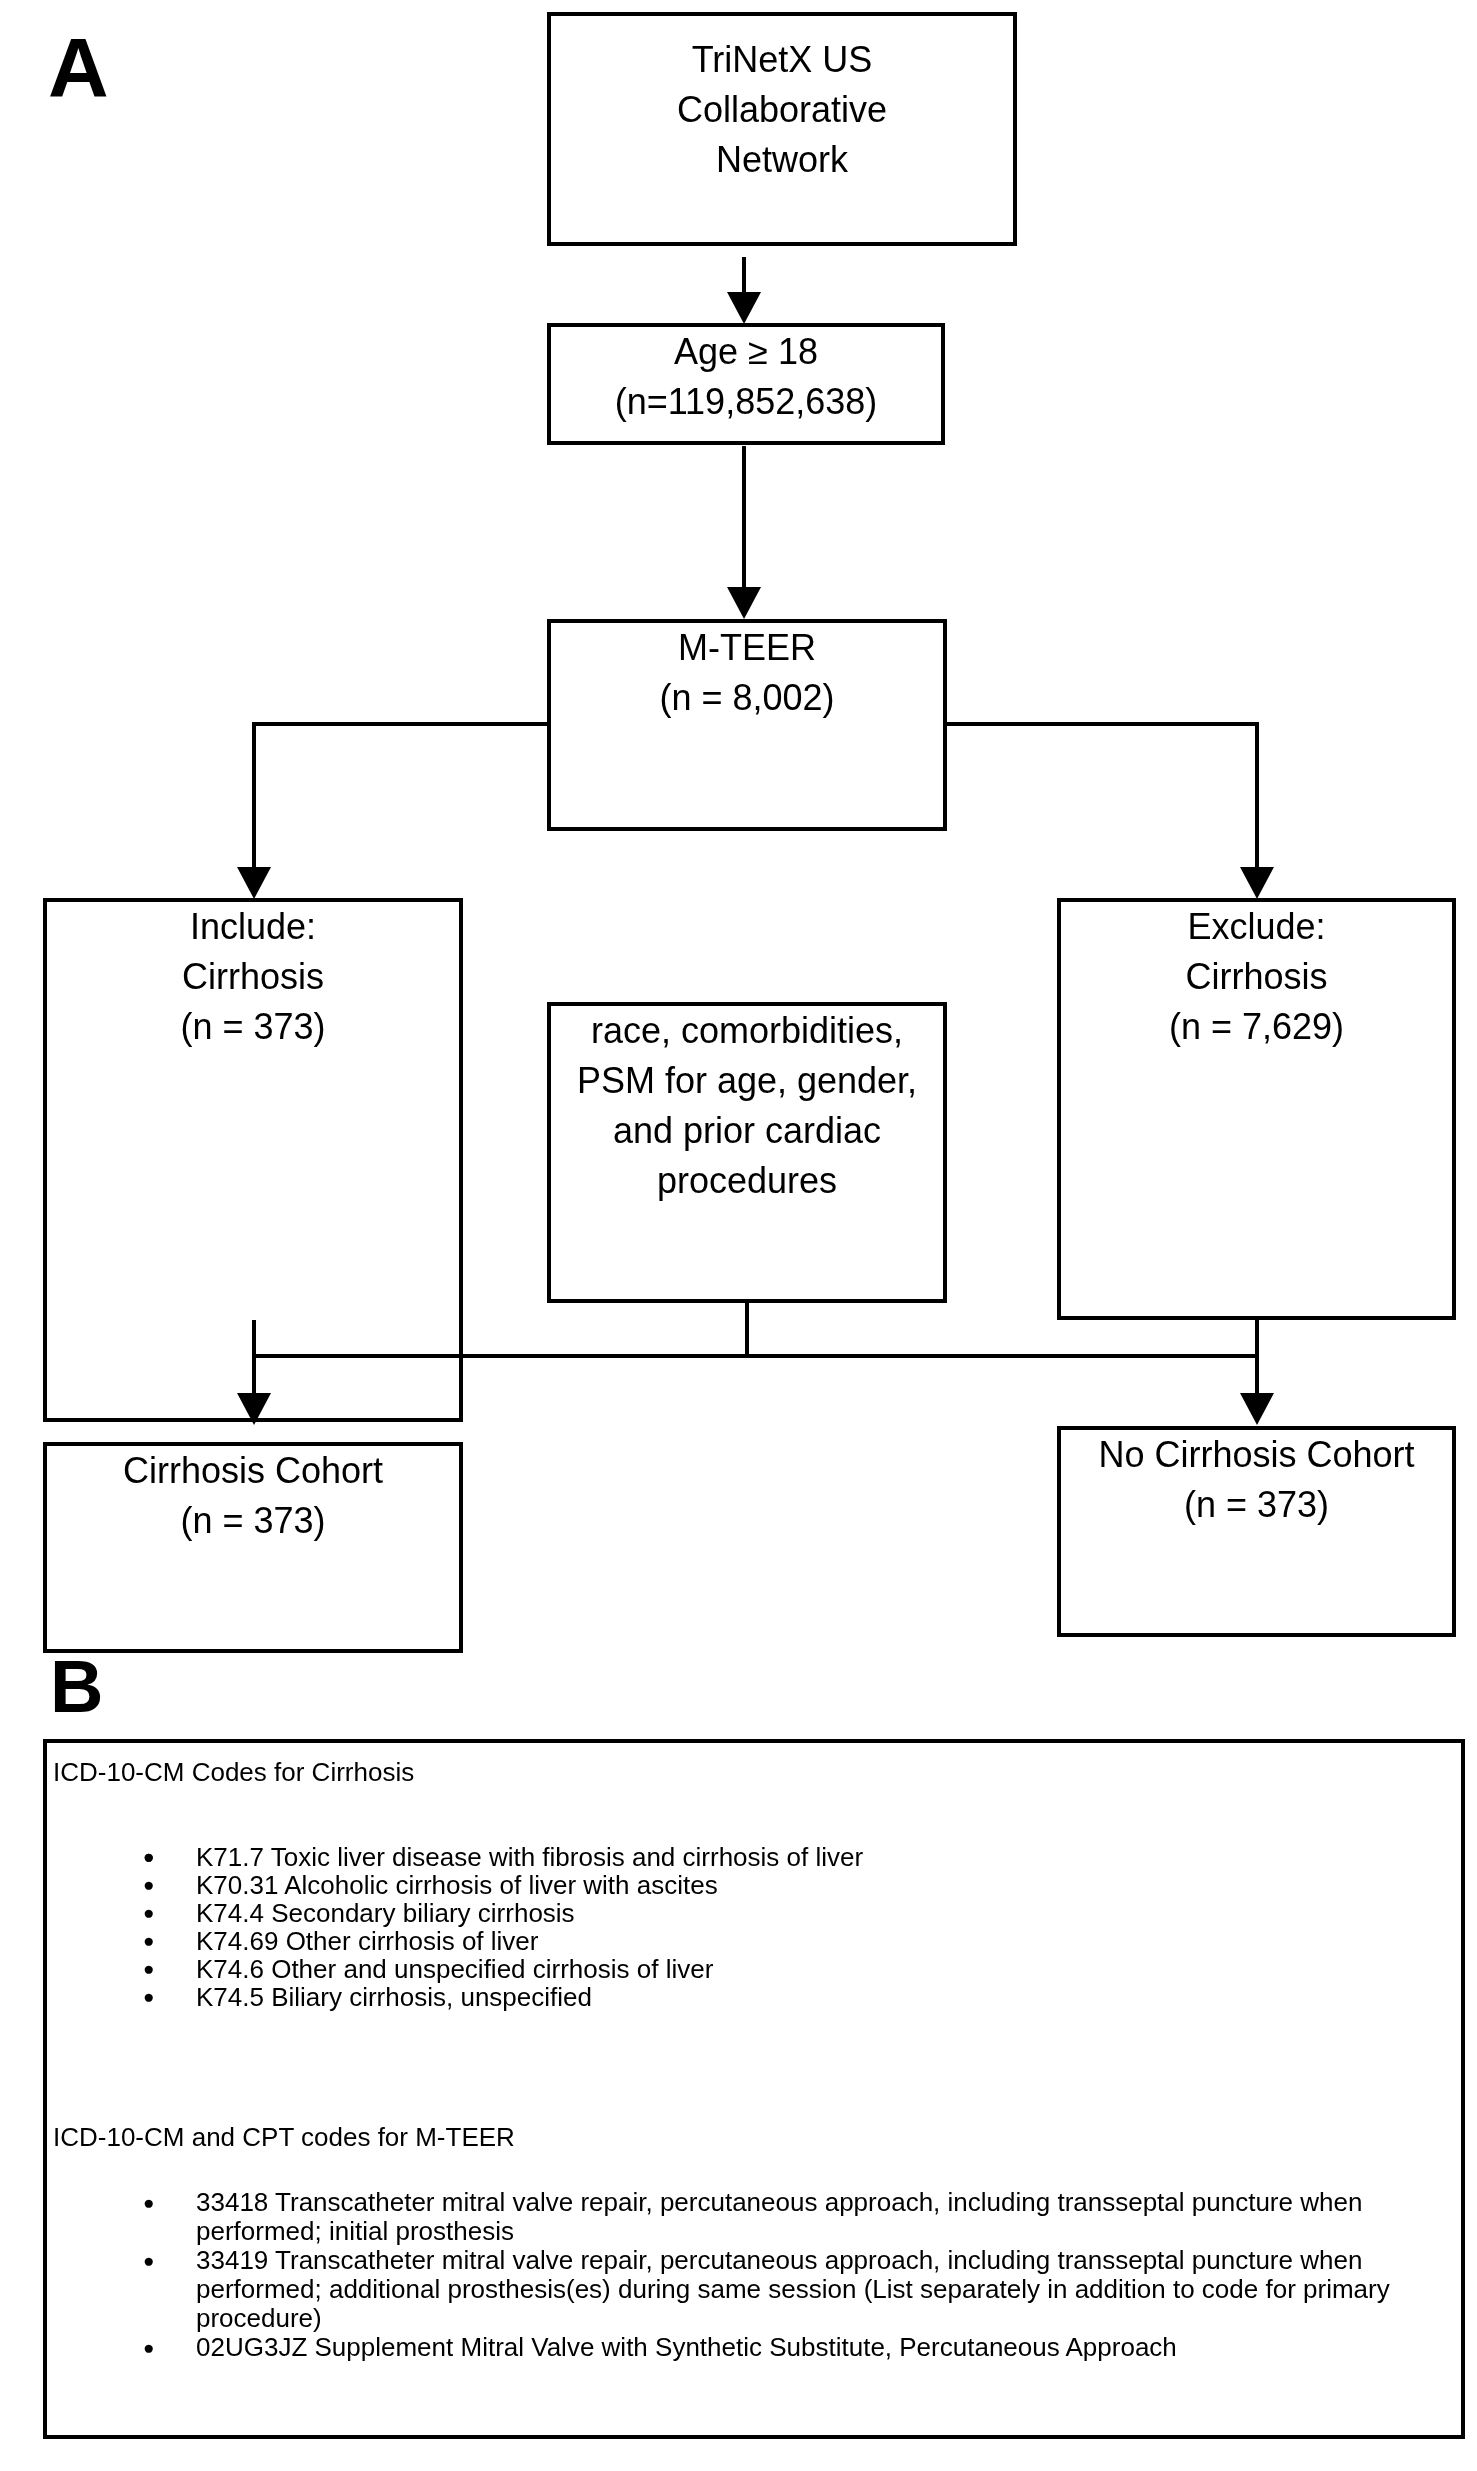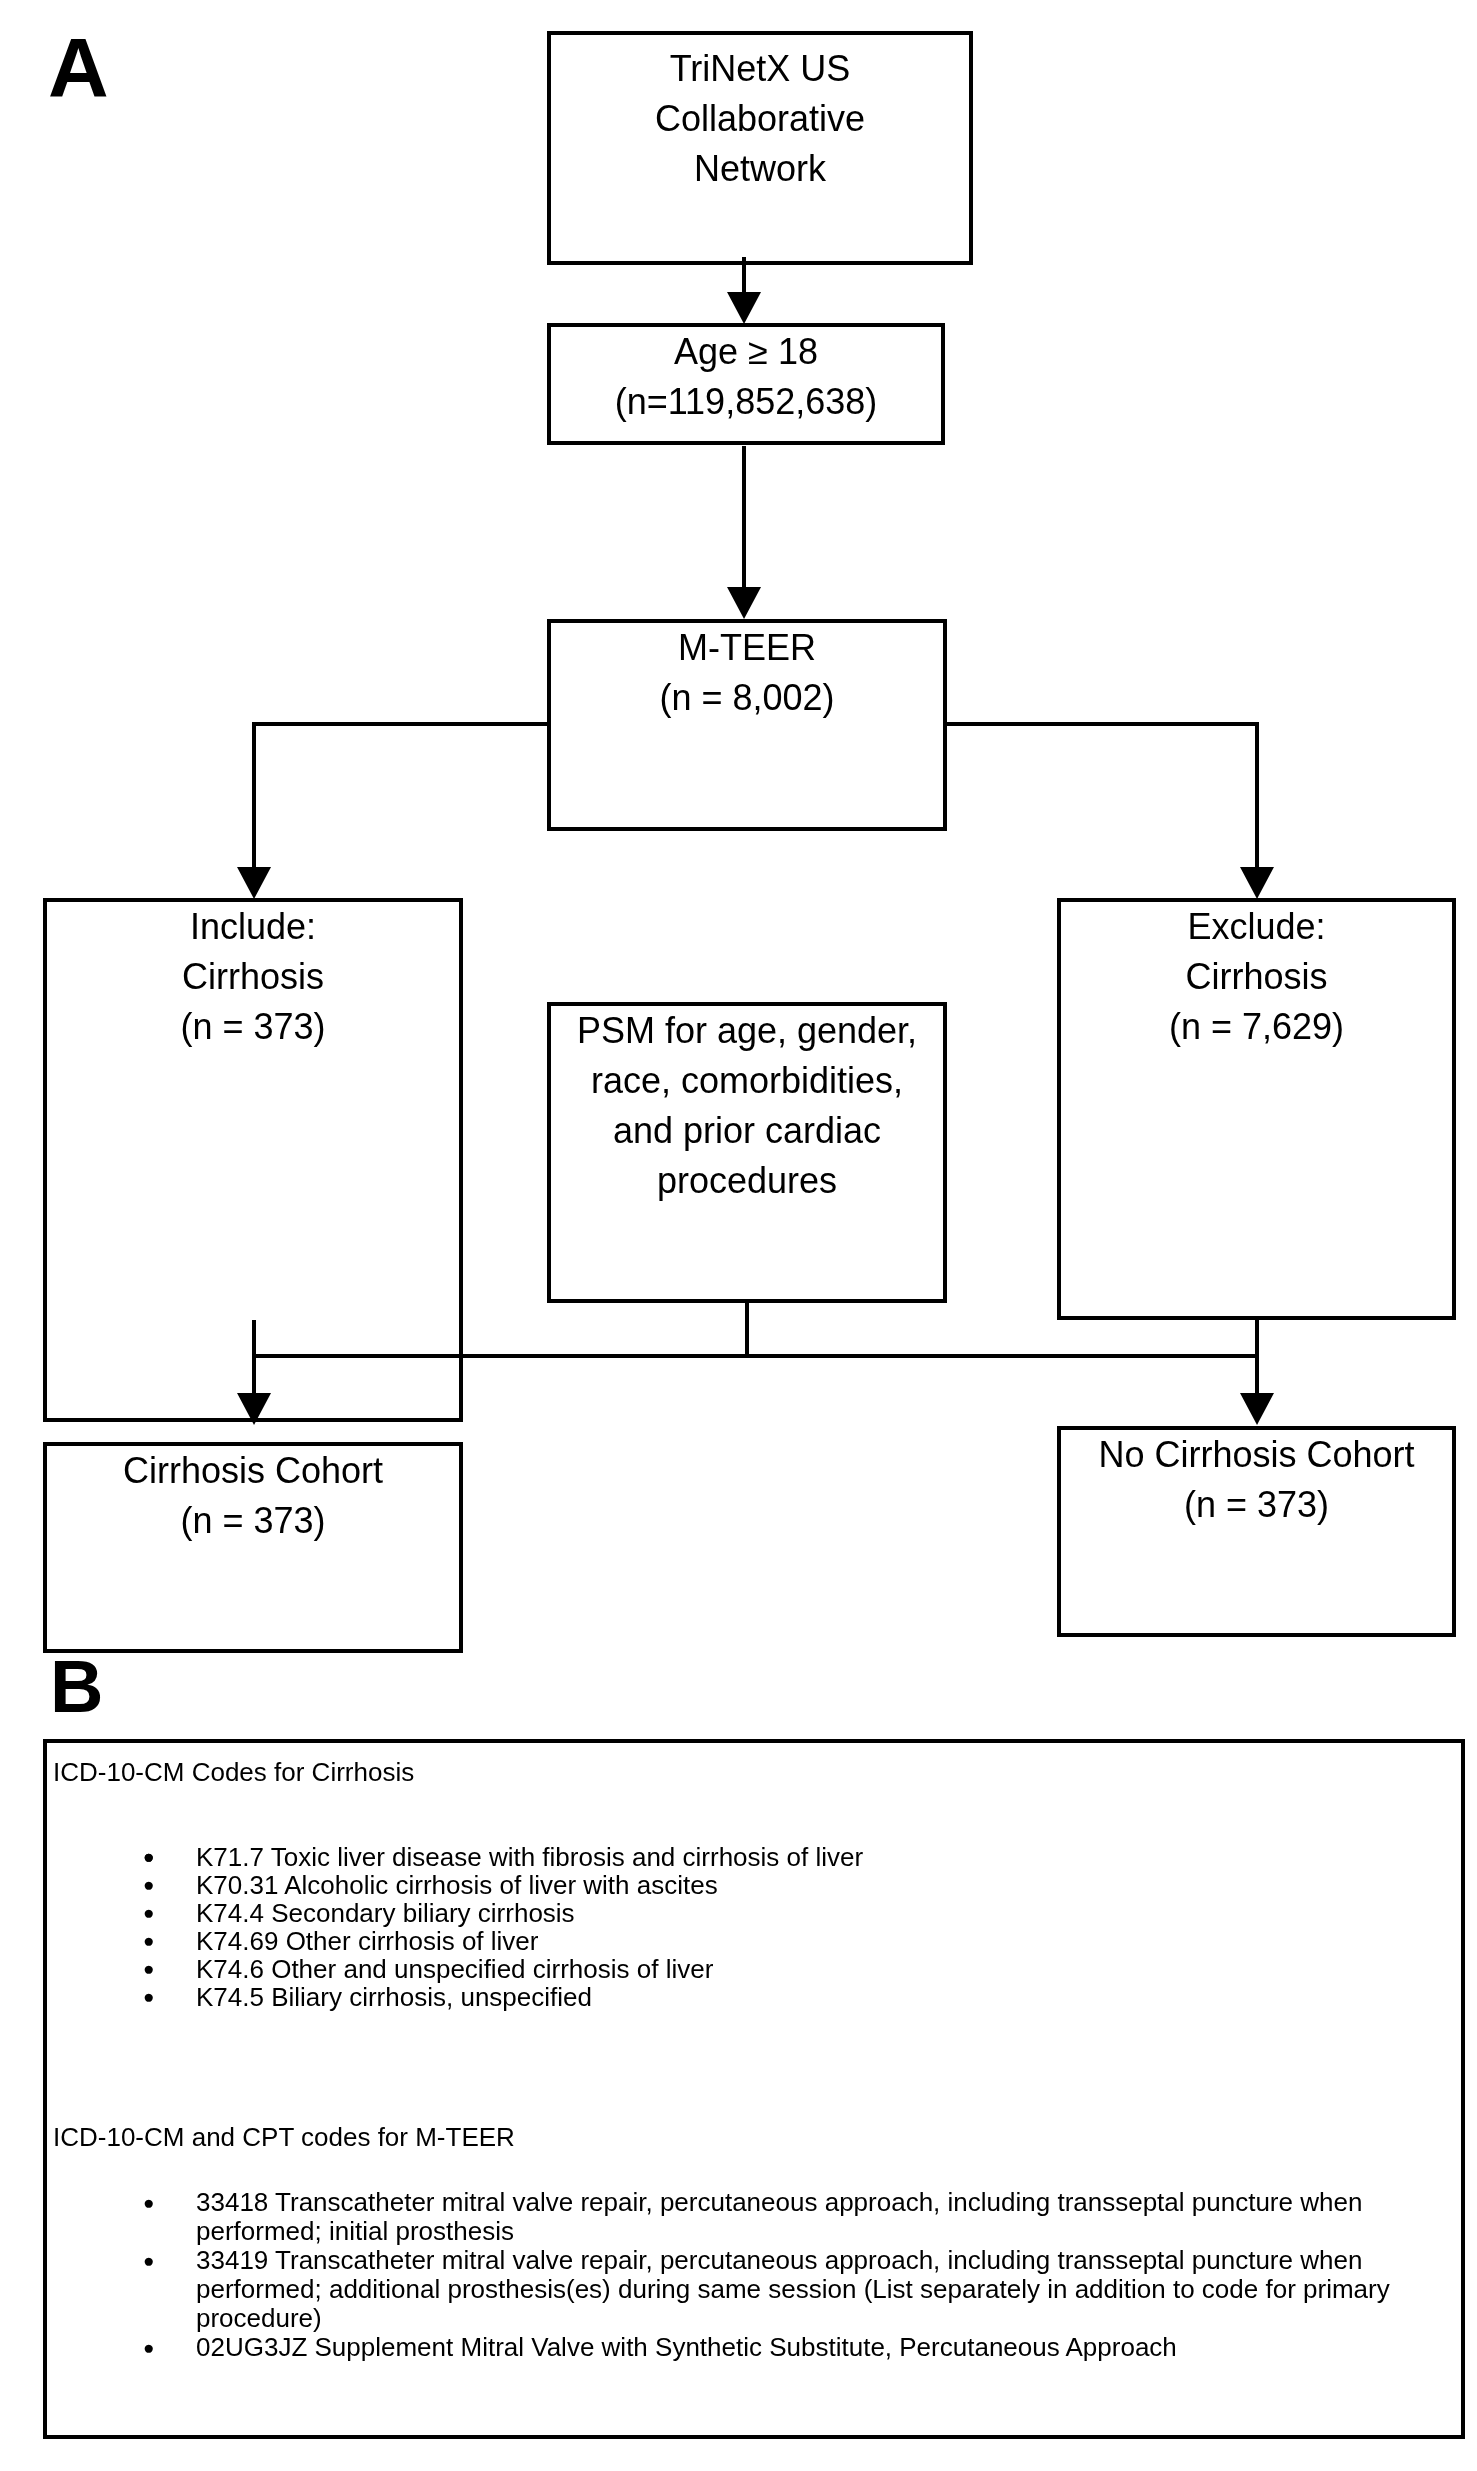--- a/index.html
+++ b/index.html
@@ -27,21 +27,21 @@
     display:flex;
     flex-direction:column;
     align-items:center;
     justify-content:flex-start;
     text-align:center;
     font-size:36px;
     line-height:50px;
   }
   .flow-box .bline{white-space:nowrap;}
 
-  #box-trinetx{left:547px;top:31px;width:426px;height:234px;justify-content:flex-start;padding-top:9px;}
+  #box-trinetx{left:547px;top:12px;width:470px;height:234px;justify-content:flex-start;padding-top:19px;}
   #box-age{left:547px;top:323px;width:398px;height:122px;}
   #box-mteer{left:547px;top:619px;width:400px;height:212px;}
   #box-include{left:43px;top:898px;width:420px;height:524px;}
   #box-psm{left:547px;top:1002px;width:400px;height:301px;}
   #box-exclude{left:1057px;top:898px;width:399px;height:422px;}
   #box-cohort-cirrhosis{left:43px;top:1426px;width:420px;height:211px;margin-top:16px;}
   #box-cohort-nocirrhosis{left:1057px;top:1426px;width:399px;height:211px;}
 
   .conn{position:absolute;background:#000;}
   .arrowhead{
@@ -115,22 +115,22 @@
     <div class="bline">(n = 8,002)</div>
   </div>
 
   <div id="box-include" class="flow-box">
     <div class="bline">Include:</div>
     <div class="bline">Cirrhosis</div>
     <div class="bline">(n = 373)</div>
   </div>
 
   <div id="box-psm" class="flow-box">
+    <div class="bline">race, comorbidities,</div>
     <div class="bline">PSM for age, gender,</div>
-    <div class="bline">race, comorbidities,</div>
     <div class="bline">and prior cardiac</div>
     <div class="bline">procedures</div>
   </div>
 
   <div id="box-exclude" class="flow-box">
     <div class="bline">Exclude:</div>
     <div class="bline">Cirrhosis</div>
     <div class="bline">(n = 7,629)</div>
   </div>
 

